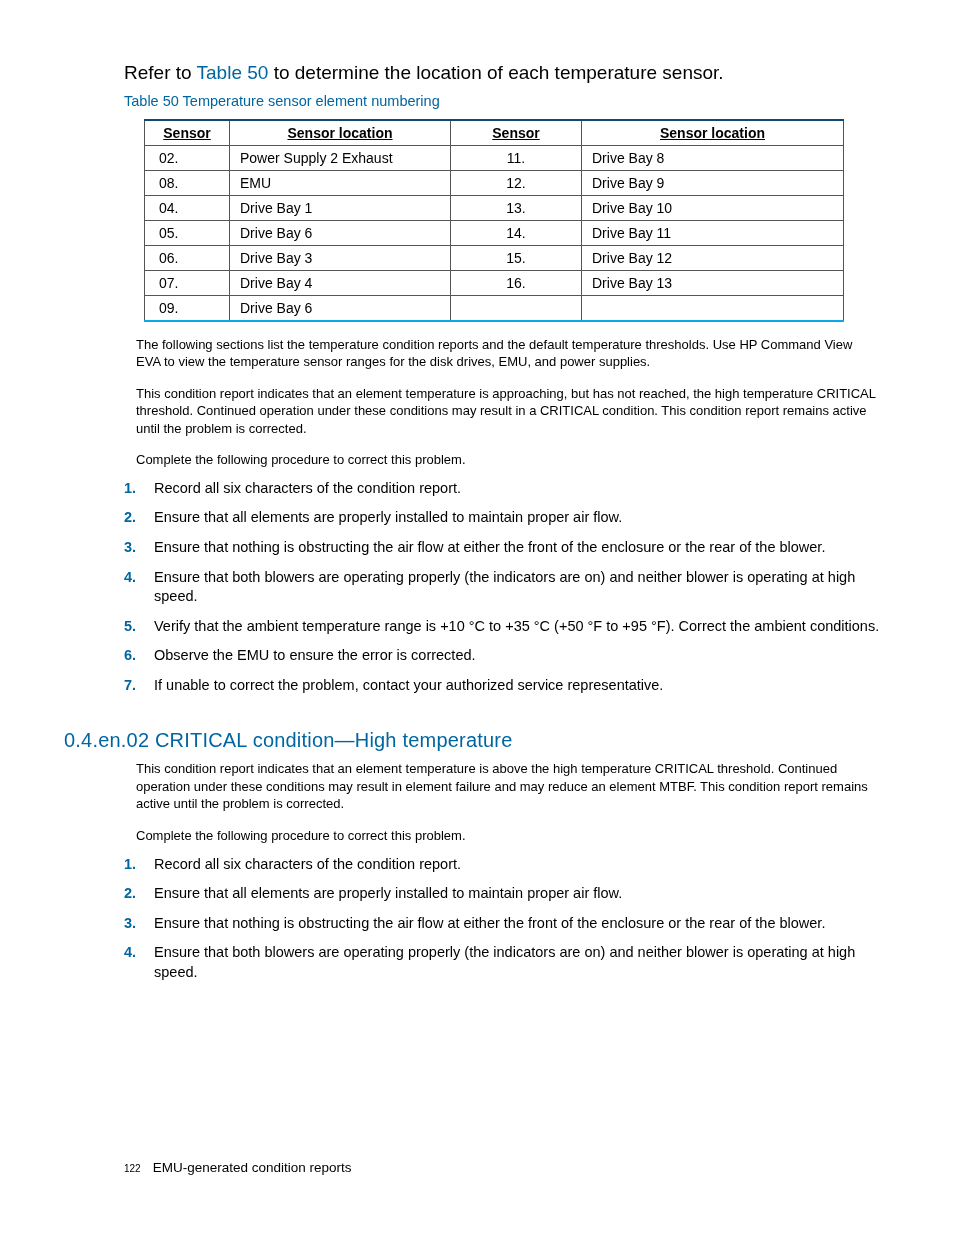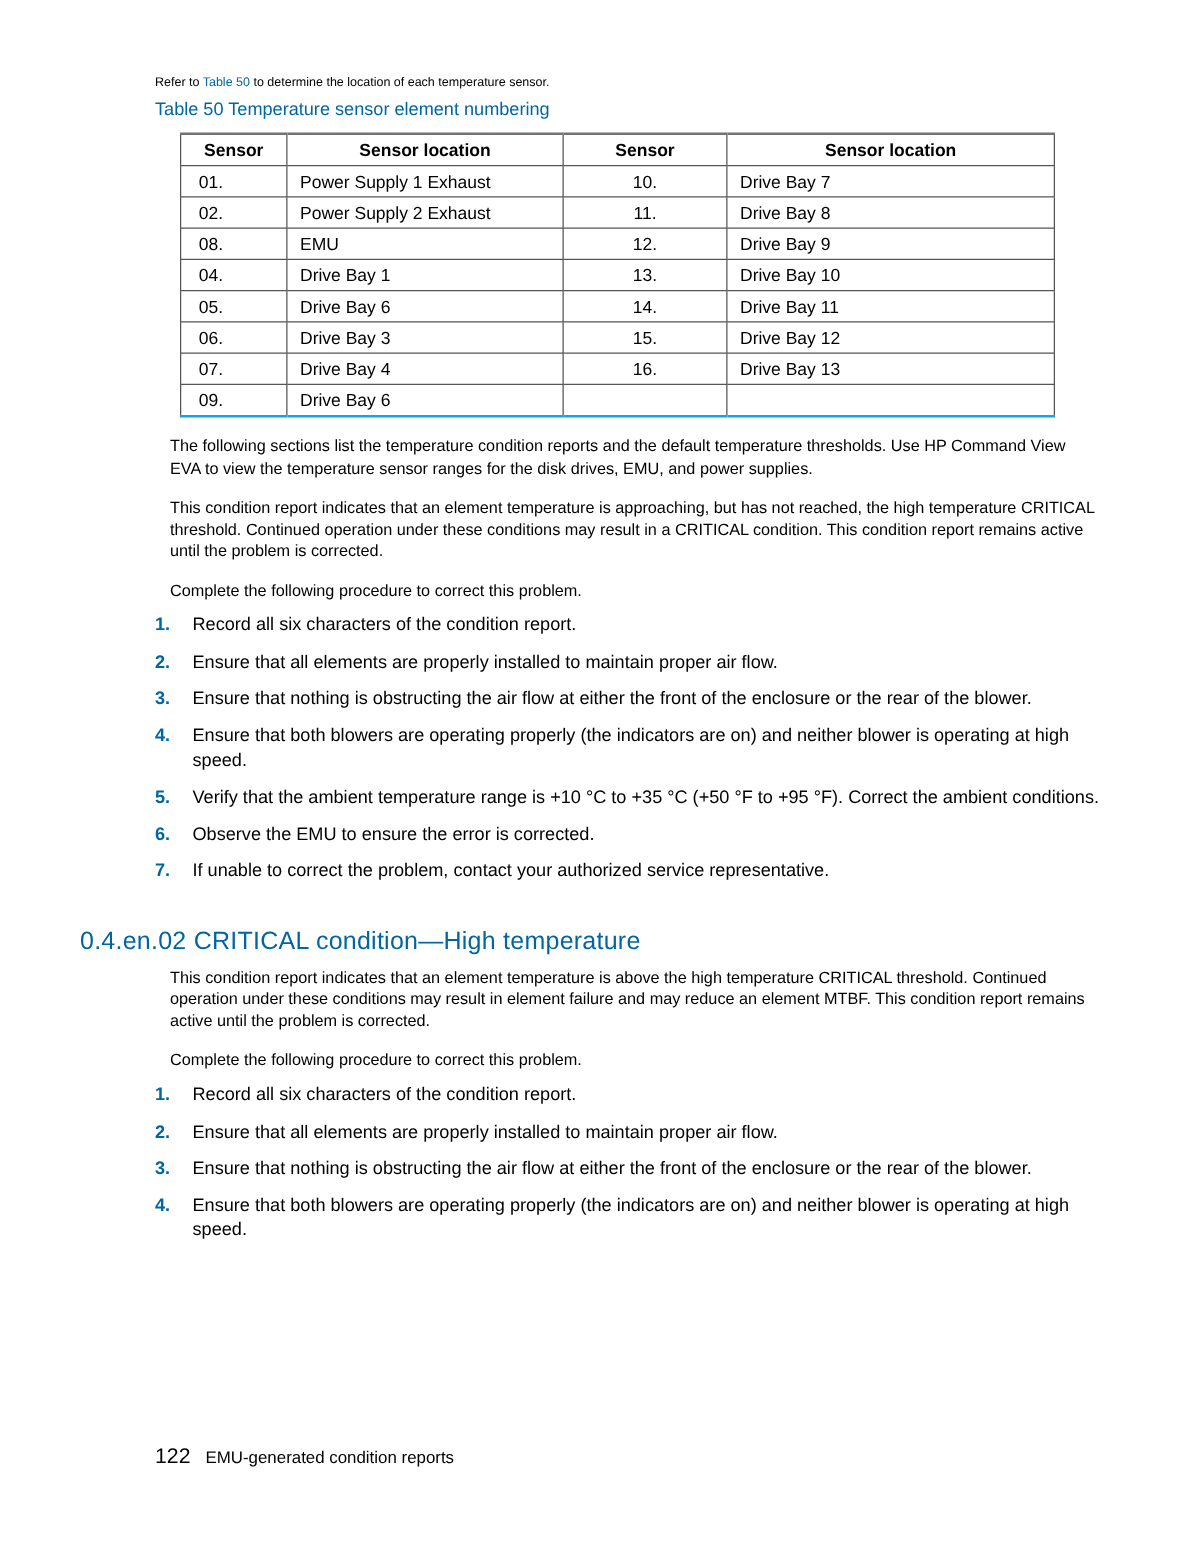--- a/index.html
+++ b/index.html
@@ -15,21 +15,21 @@
     width: 954px;
     height: 1235px;
     position: relative;
     box-sizing: border-box;
     padding: 60px 64px 50px 64px;
   }
   .content {
     padding-left: 60px;
   }
   .intro {
-    font-size: 10px;
+    font-size: 19px;
     margin: 0 0 6px 0;
     line-height: 1.4;
   }
   .link {
     color: #0066a1;
   }
   .table-title {
     font-size: 14.5px;
     font-weight: normal;
     color: #0066a1;
@@ -43,21 +43,22 @@
   }
   table.sensor th, table.sensor td {
     border: 1px solid #555;
     padding: 4px 10px;
     text-align: left;
     vertical-align: middle;
   }
   table.sensor th {
     font-weight: bold;
     text-align: center;
-    border-top: 2px solid #737373;
+    border-top: 2px solid #0c4a6e;
+    text-decoration: underline;
   }
   table.sensor tr:last-child td {
     border-bottom: 2px solid #0ea5e9;
   }
   table.sensor th:first-child, table.sensor td:first-child { width: 60px; }
   table.sensor th:nth-child(2), table.sensor td:nth-child(2) { width: 200px; }
   table.sensor th:nth-child(3), table.sensor td:nth-child(3) { width: 110px; text-align: center;}
   table.sensor td:nth-child(1) { padding-left: 14px; }
   .para {
     font-size: 13px;
@@ -93,21 +94,21 @@
     font-weight: bold;
     font-size: 14.5px;
   }
   .footer {
     position: absolute;
     left: 124px;
     bottom: 60px;
     font-size: 13.5px;
   }
   .footer .pn {
-    font-size: 17px;
+    font-size: 10px;
     margin-right: 12px;
   }
 </style>
 </head>
 <body>
 
 <div class="page">
   <div class="content">
 
     <p class="intro">
@@ -119,26 +120,20 @@
     <table class="sensor">
       <thead>
         <tr>
           <th>Sensor</th>
           <th>Sensor location</th>
           <th>Sensor</th>
           <th>Sensor location</th>
         </tr>
       </thead>
       <tbody id="sensor-body">
-          <tr>
-            <td>01.</td>
-            <td>Power Supply 1 Exhaust</td>
-            <td>10.</td>
-            <td>Drive Bay 7</td>
-          </tr>
           <tr>
             <td>02.</td>
             <td>Power Supply 2 Exhaust</td>
             <td>11.</td>
             <td>Drive Bay 8</td>
           </tr>
           <tr>
             <td>08.</td>
             <td>EMU</td>
             <td>12.</td>

